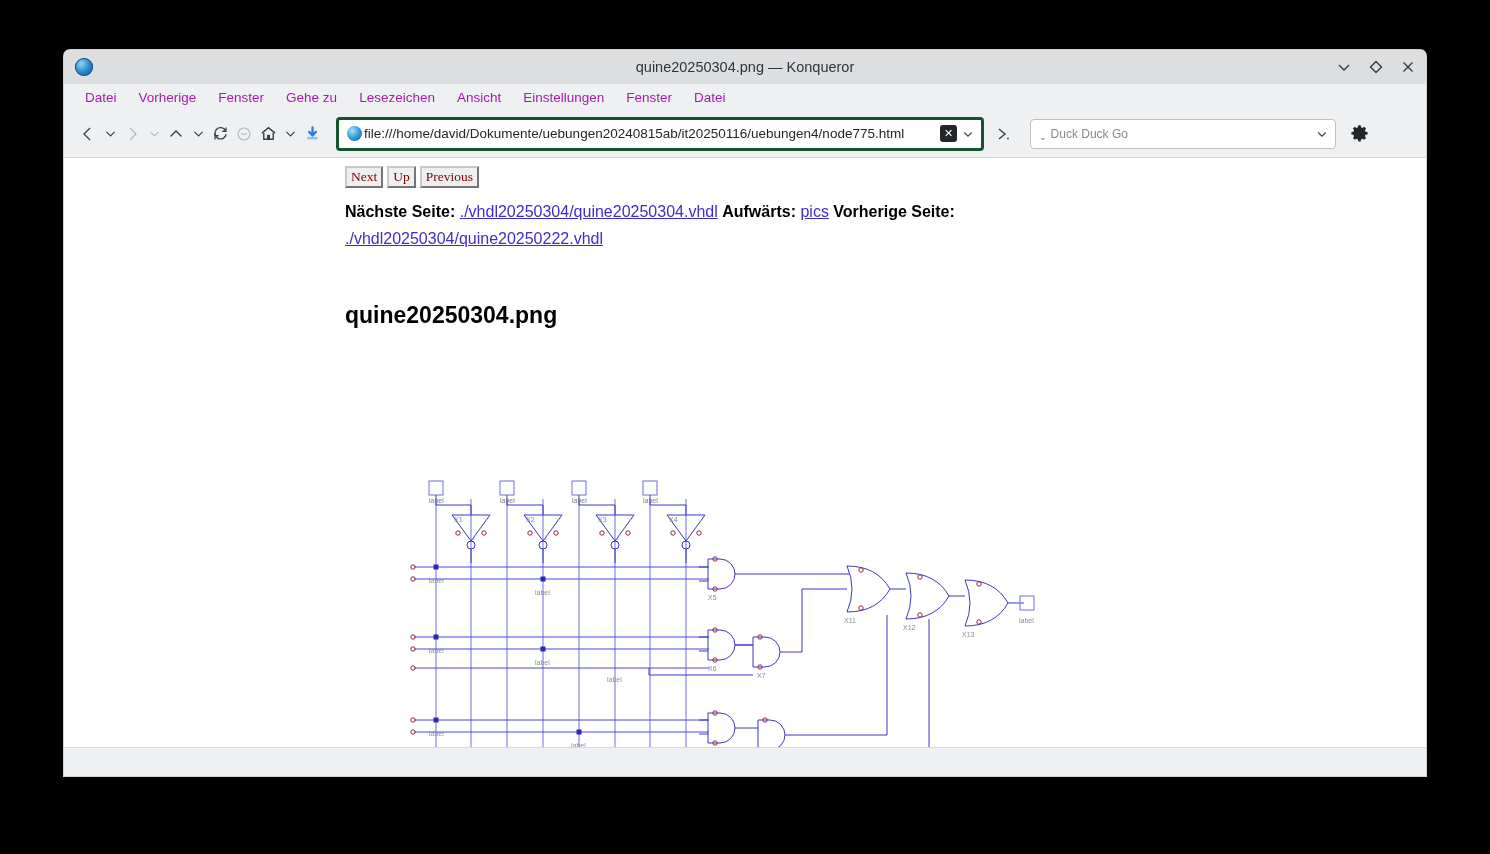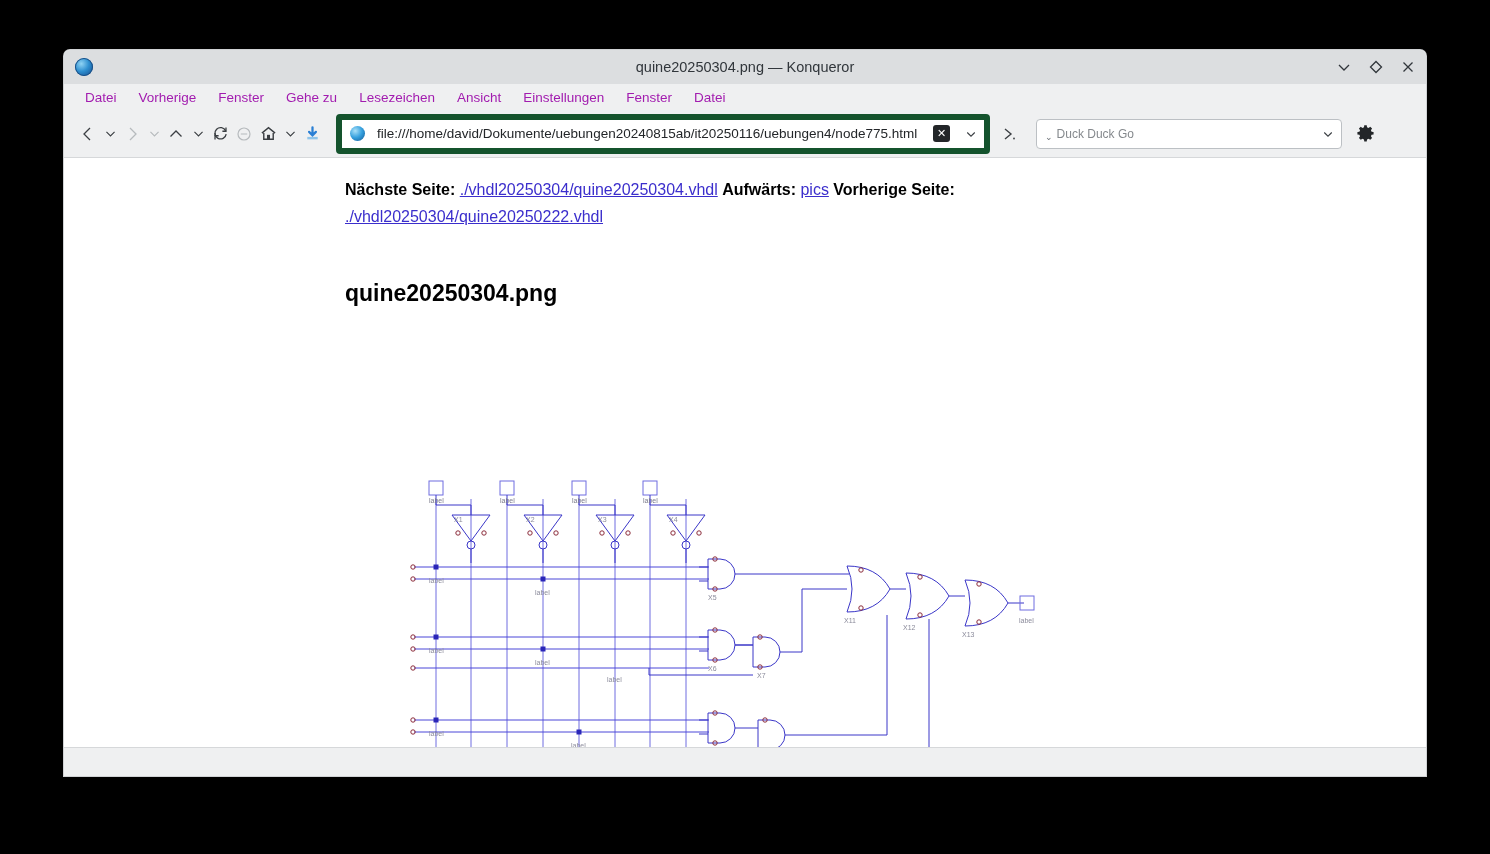--- a/index.html
+++ b/index.html
@@ -26,22 +26,22 @@
 
   
   .toolbar{height:47px;background:#eff0f1;display:flex;align-items:center;padding:0 12px;gap:0;flex:0 0 auto;
            border-bottom:1px solid #d6d8da;}
   .tb{display:flex;align-items:center;justify-content:center;cursor:pointer;color:#3b3f43;}
   .tb.nav{width:24px;height:28px;}
   .tb.caret{width:20px;height:28px;}
   .tb.dis{color:#b6babd;cursor:default;}
   .tb svg{display:block;}
 
-  .urlbar{flex:0 0 630px;height:28px;margin-left:12px;background:#fff;border:6px solid #14532d;border-radius:4px;
-          display:flex;align-items:center;padding:0 4px 0 8px;gap:12px;}
+  .urlbar{flex:0 0 630px;height:28px;margin-left:12px;background:#fff;border:3px solid #14532d;border-radius:4px;
+          display:flex;align-items:center;padding:0 4px 0 8px;gap:2px;}
   .url-fav{width:15px;height:15px;border-radius:50%;flex:0 0 auto;
            background:radial-gradient(circle at 35% 32%,#a9e0f8 0%,#35a0de 48%,#1b6ba8 85%);}
   .url-text{flex:1;font-size:13.5px;color:#232629;white-space:nowrap;overflow:hidden;}
   .url-clear{width:17px;height:17px;border-radius:3px;background:#232629;color:#fff;font-size:11px;
              display:flex;align-items:center;justify-content:center;cursor:pointer;flex:0 0 auto;}
   .url-caret{width:18px;display:flex;justify-content:center;cursor:pointer;color:#3b3f43;}
 
   .tb.shell{width:24px;height:28px;margin-left:8px;}
 
   .searchbar{flex:0 0 292px;height:28px;margin-left:14px;background:#fff;border:1px solid #bcc0c4;border-radius:4px;
@@ -217,20 +217,25 @@
       <svg width="19" height="19" viewBox="0 0 20 20">
         <path fill="currentColor" d="M10 6.6a3.4 3.4 0 1 0 0 6.8 3.4 3.4 0 0 0 0-6.8zm0 1.9a1.5 1.5 0 1 1 0 3 1.5 1.5 0 0 1 0-3z"></path>
         <path fill="currentColor" d="M8.7 1.3h2.6l.3 2.1 1.6.7 1.8-1.2 1.9 1.9-1.2 1.8.7 1.6 2.1.3v2.6l-2.1.3-.7 1.6 1.2 1.8-1.9 1.9-1.8-1.2-1.6.7-.3 2.1H8.7l-.3-2.1-1.6-.7-1.8 1.2-1.9-1.9 1.2-1.8-.7-1.6-2.1-.3V8.5l2.1-.3.7-1.6L3.1 4.8l1.9-1.9 1.8 1.2 1.6-.7z"></path>
       </svg>
     </div>
   </div>
 
   <div class="viewport">
     <div class="page">
 
+      <div class="navbuttons">
+        <div class="navbtn">Next</div>
+        <div class="navbtn">Up</div>
+        <div class="navbtn">Previous</div>
+      </div>
 
       <div class="navline">
         <b>Nächste Seite:</b>
         <a>./vhdl20250304/quine20250304.vhdl</a>
         <b>Aufwärts:</b>
         <a>pics</a>
         <b>Vorherige Seite:</b>
         <a>./vhdl20250304/quine20250222.vhdl</a>
       </div>
 

